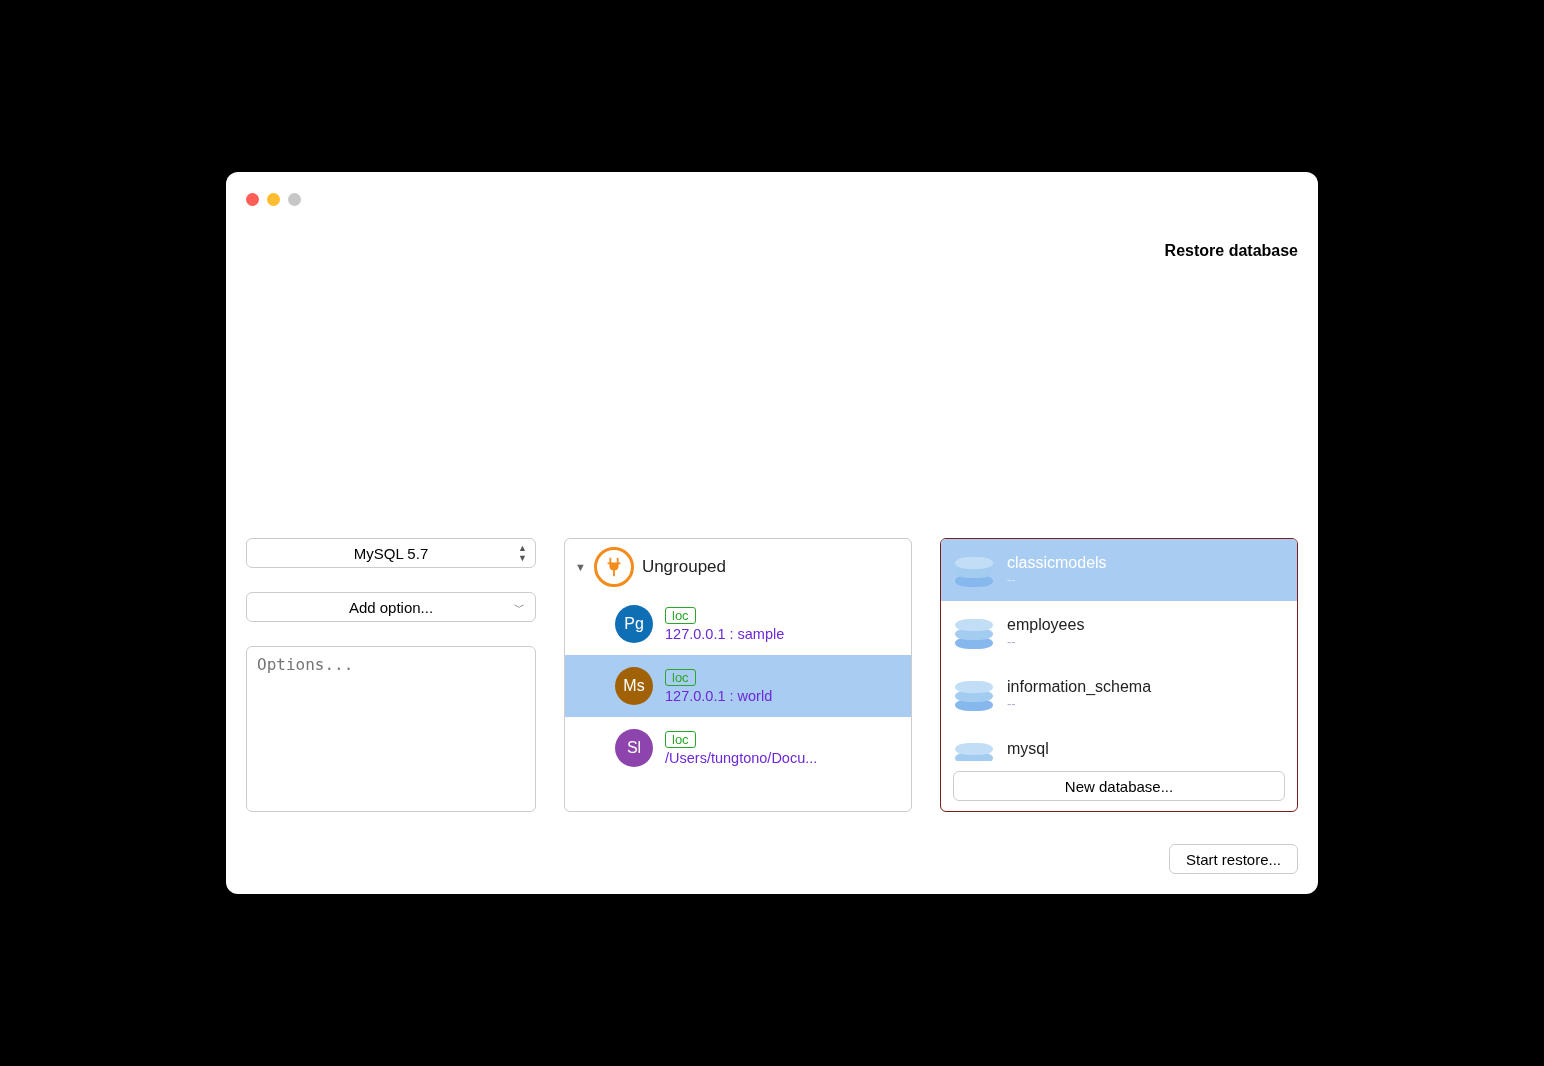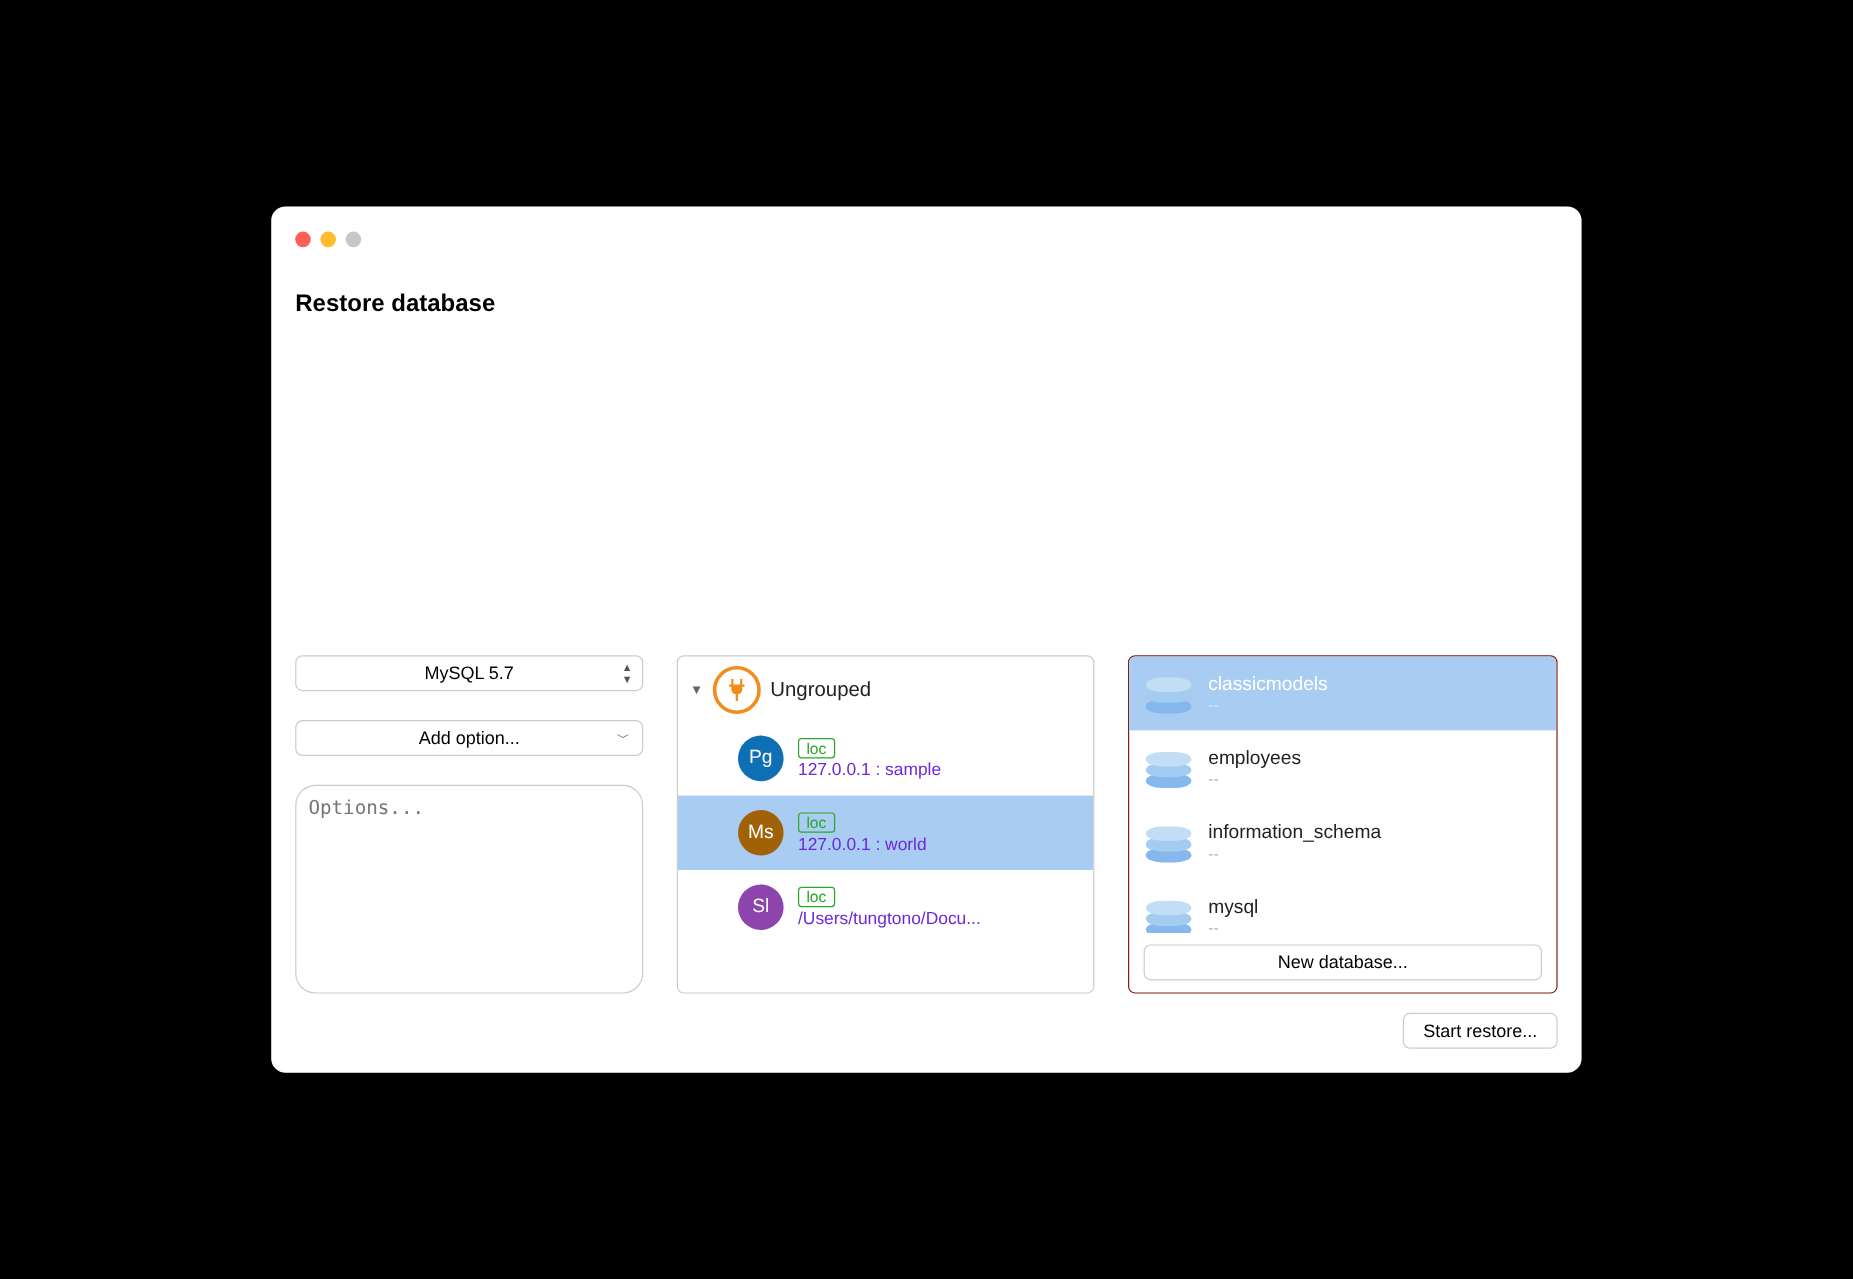--- a/index.html
+++ b/index.html
@@ -28,23 +28,23 @@
       height: 22px;
       margin-bottom: 10px;
     }
     .traffic { display: flex; gap: 8px; }
     .tl { width: 13px; height: 13px; border-radius: 50%; }
     .tl.red { background: #ff5f57; }
     .tl.yellow { background: #febc2e; }
     .tl.green { background: #c7c7c7; } 
     .title {
       flex: 1;
-      text-align: left;
+      text-align: right;
       font-weight: 600;
-      font-size: 20px;
+      font-size: 16px;
       margin-top: 22px;
       margin-bottom: 22px;
     }
     .content {
       display: flex;
       gap: 28px;
       flex: 1;
       min-height: 0;
     }
     
@@ -75,21 +75,21 @@
       flex-direction: column;
       align-items: center;
       gap: 1px;
       color: #555;
       font-size: 9px;
       line-height: 1;
     }
     .options-box {
       flex: 1;
       border: 1px solid #ccc;
-      border-radius: 17px;
+      border-radius: 6px;
       padding: 8px 10px;
       font-size: 16px;
       color: #14532d;
       resize: none;
       outline: none;
     }
     
     .mid {
       width: 348px;
       border: 1px solid #ccc;
@@ -175,21 +175,21 @@
       padding: 10px 12px;
       border-top: 0;
     }
     .btn {
       height: 30px; border: 1px solid #ccc; border-radius: 6px;
       background: #fff; font-size: 15px; cursor: default;
       display: flex; align-items: center; justify-content: center;
       width: 100%;
     }
     .footer {
-      display: flex; justify-content: flex-end; margin-top: 16px; align-items: flex-end;
+      display: flex; justify-content: flex-end; margin-top: 32px; align-items: flex-end;
     }
     .footer .btn { width: auto; padding: 0 16px; }
   </style>
 </head>
 <body>
 
 <div class="window">
   <div class="titlebar">
     <div class="traffic">
       <span class="tl red"></span>

